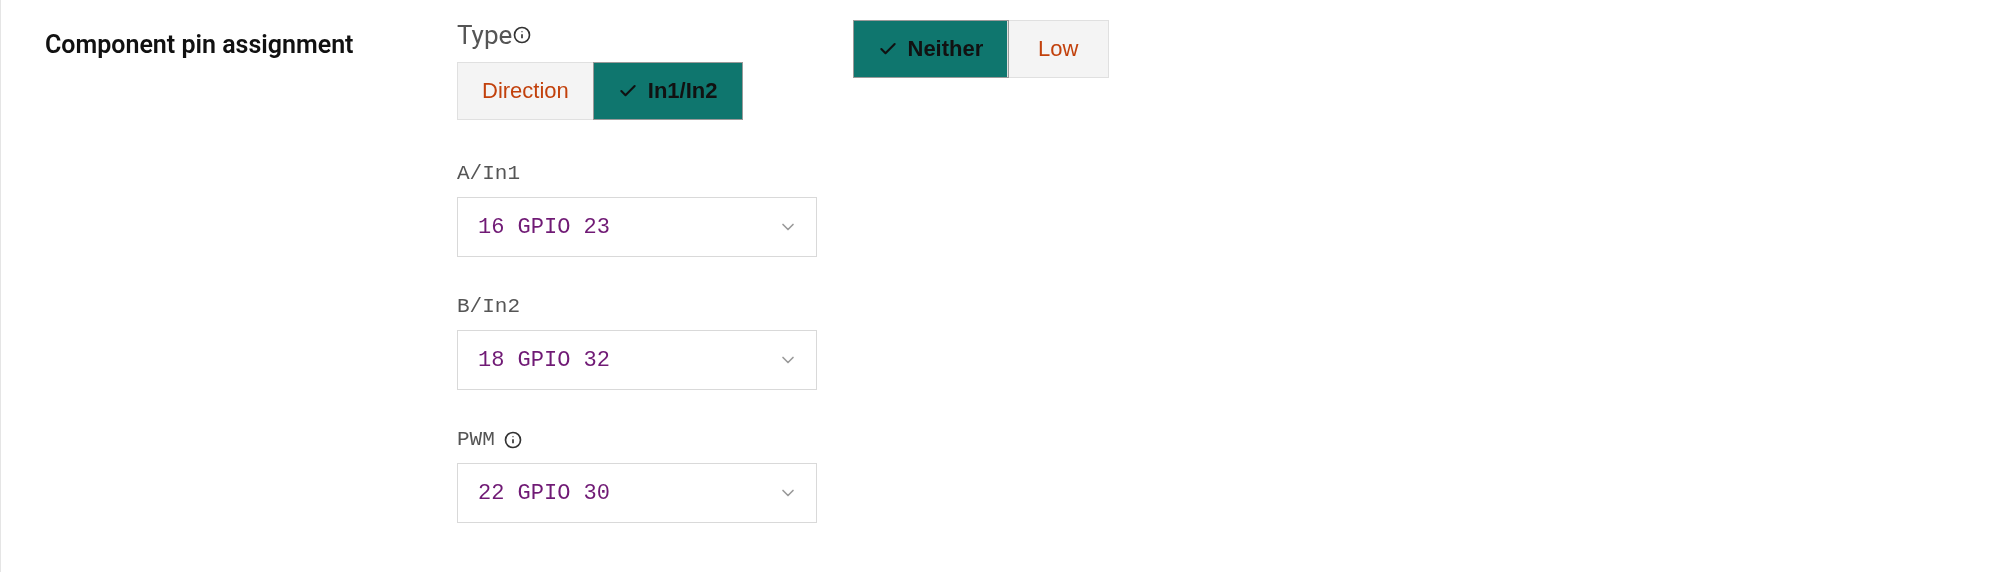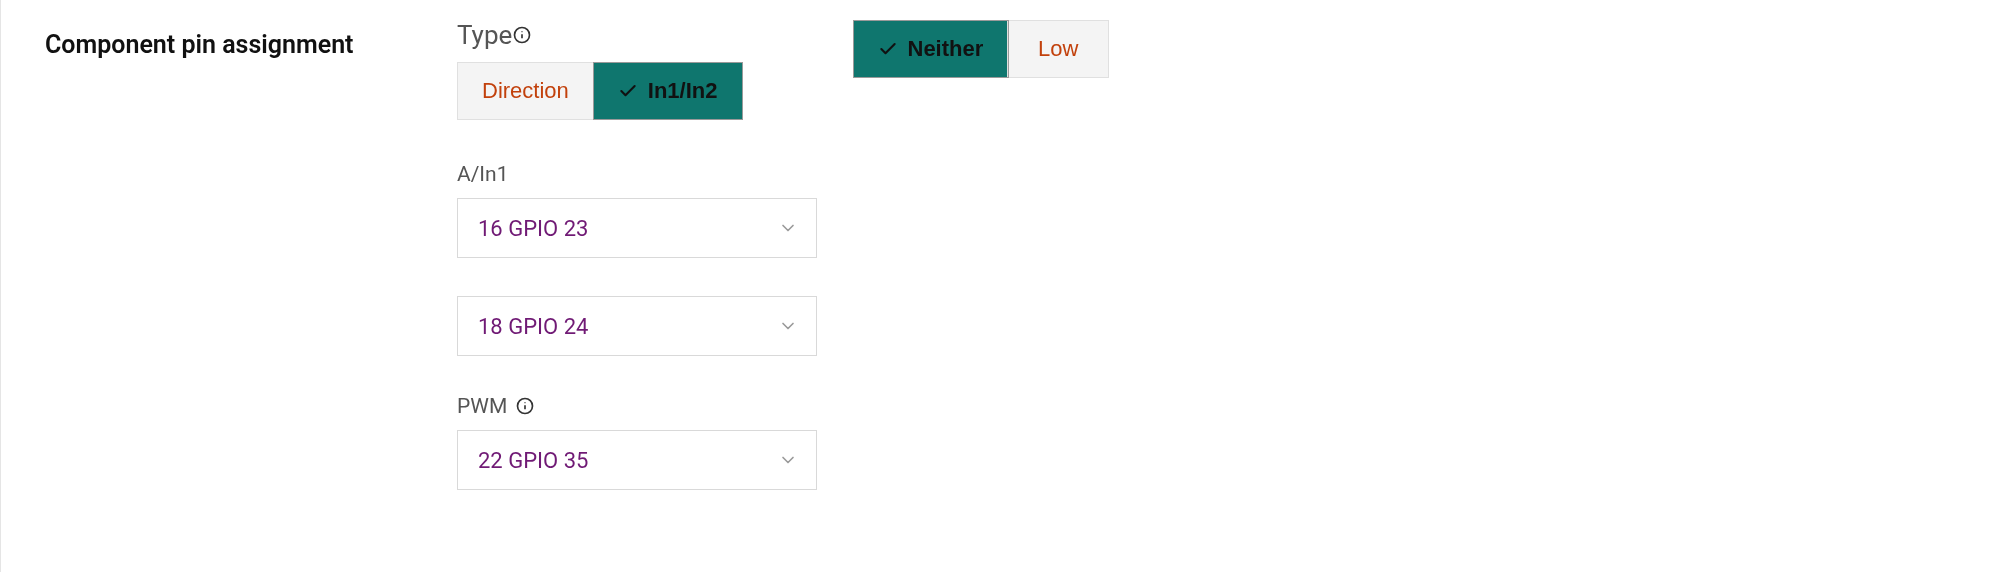--- a/index.html
+++ b/index.html
@@ -82,20 +82,21 @@
     background: #0f766e;
     color: #111;
     font-weight: 600;
     outline: 1px solid #9a9a9a;
     z-index: 1;
     position: relative;
   }
   .check-icon svg { display: block; }
   .select-block {
     margin-bottom: 38px;
+    font-family: Liberation Mono, monospace;
   }
   .select-label {
     display: flex;
     align-items: center;
     gap: 8px;
     color: #555;
     font-size: 21px;
     margin-bottom: 12px;
   }
   .select-box {
@@ -187,43 +188,46 @@
         <span class="select-value">16 GPIO 23</span>
         <span class="chevron">
           <svg width="20" height="20" viewBox="0 0 24 24" fill="none" stroke="currentColor" stroke-width="2" stroke-linecap="round" stroke-linejoin="round">
             <polyline points="6 9 12 15 18 9"></polyline>
           </svg>
         </span>
       </div>
     </div>
 
     <div class="select-block">
+      <div class="select-label">
+        <span>B/In2</span>
+      </div>
       <div class="select-box">
-        <span class="select-value">18 GPIO 24</span>
+        <span class="select-value">18 GPIO 32</span>
         <span class="chevron">
           <svg width="20" height="20" viewBox="0 0 24 24" fill="none" stroke="currentColor" stroke-width="2" stroke-linecap="round" stroke-linejoin="round">
             <polyline points="6 9 12 15 18 9"></polyline>
           </svg>
         </span>
       </div>
     </div>
 
     <div class="select-block" style="margin-bottom:0;">
       <div class="select-label">
         <span>PWM</span>
         <span class="info-icon">
           <svg width="20" height="20" viewBox="0 0 24 24" fill="none" stroke="currentColor" stroke-width="2">
             <circle cx="12" cy="12" r="9"></circle>
             <line x1="12" y1="11" x2="12" y2="16"></line>
             <circle cx="12" cy="8" r="0.8" fill="currentColor" stroke="none"></circle>
           </svg>
         </span>
       </div>
       <div class="select-box">
-        <span class="select-value">22 GPIO 35</span>
+        <span class="select-value">22 GPIO 30</span>
         <span class="chevron">
           <svg width="20" height="20" viewBox="0 0 24 24" fill="none" stroke="currentColor" stroke-width="2" stroke-linecap="round" stroke-linejoin="round">
             <polyline points="6 9 12 15 18 9"></polyline>
           </svg>
         </span>
       </div>
     </div>
 
   </div>
 </div>

